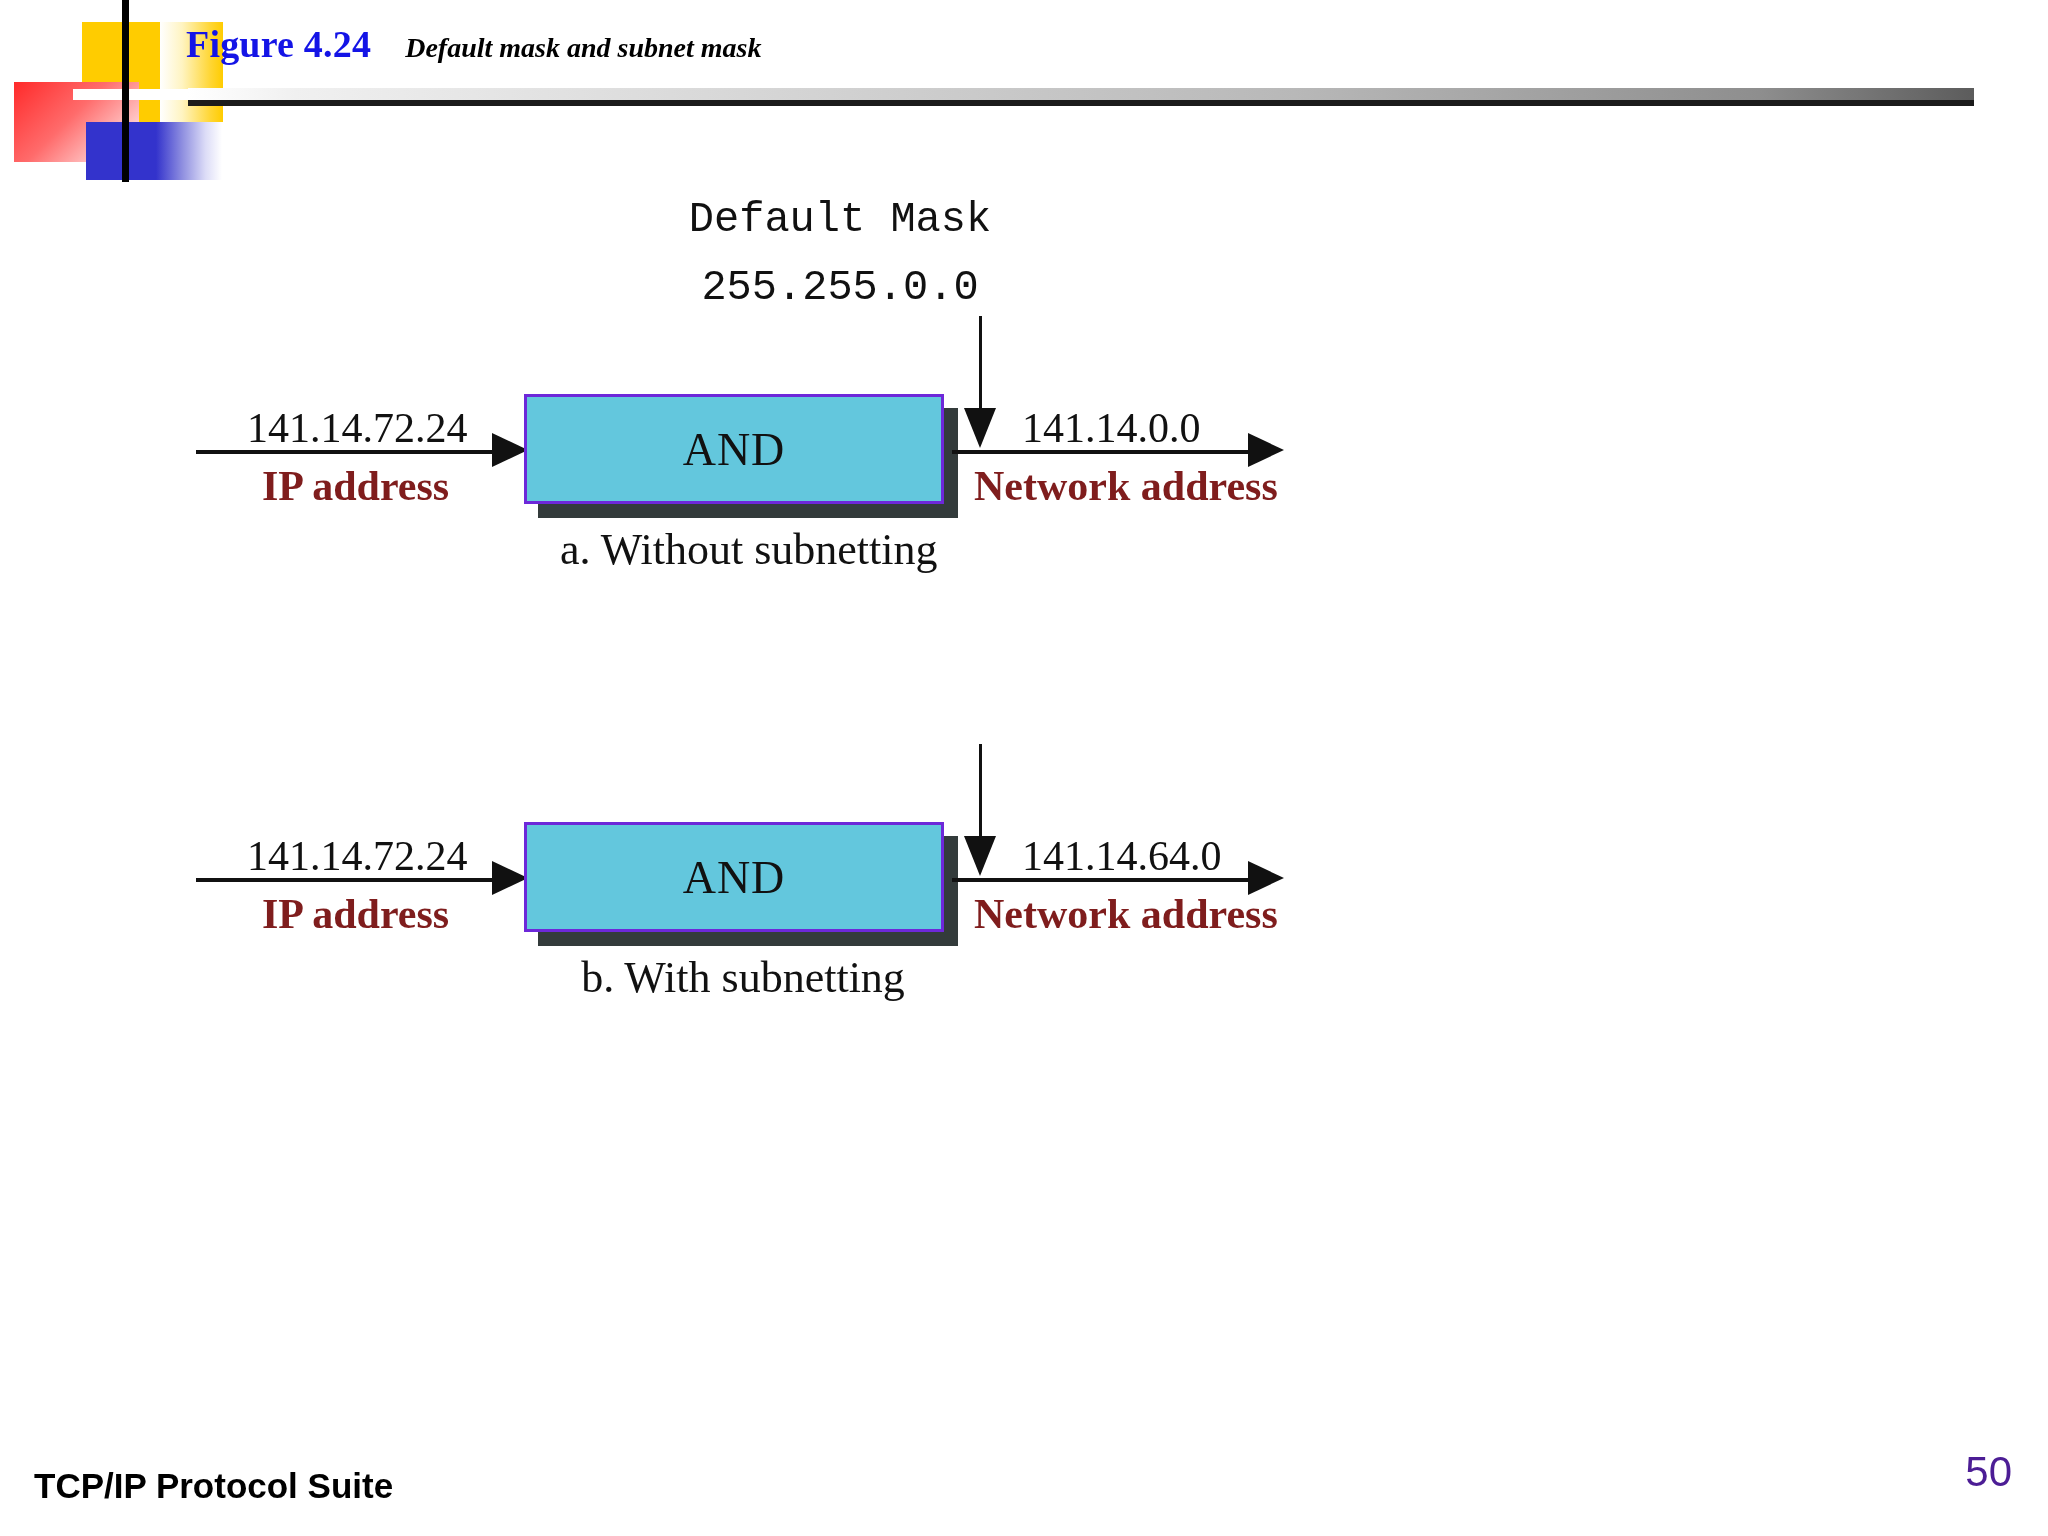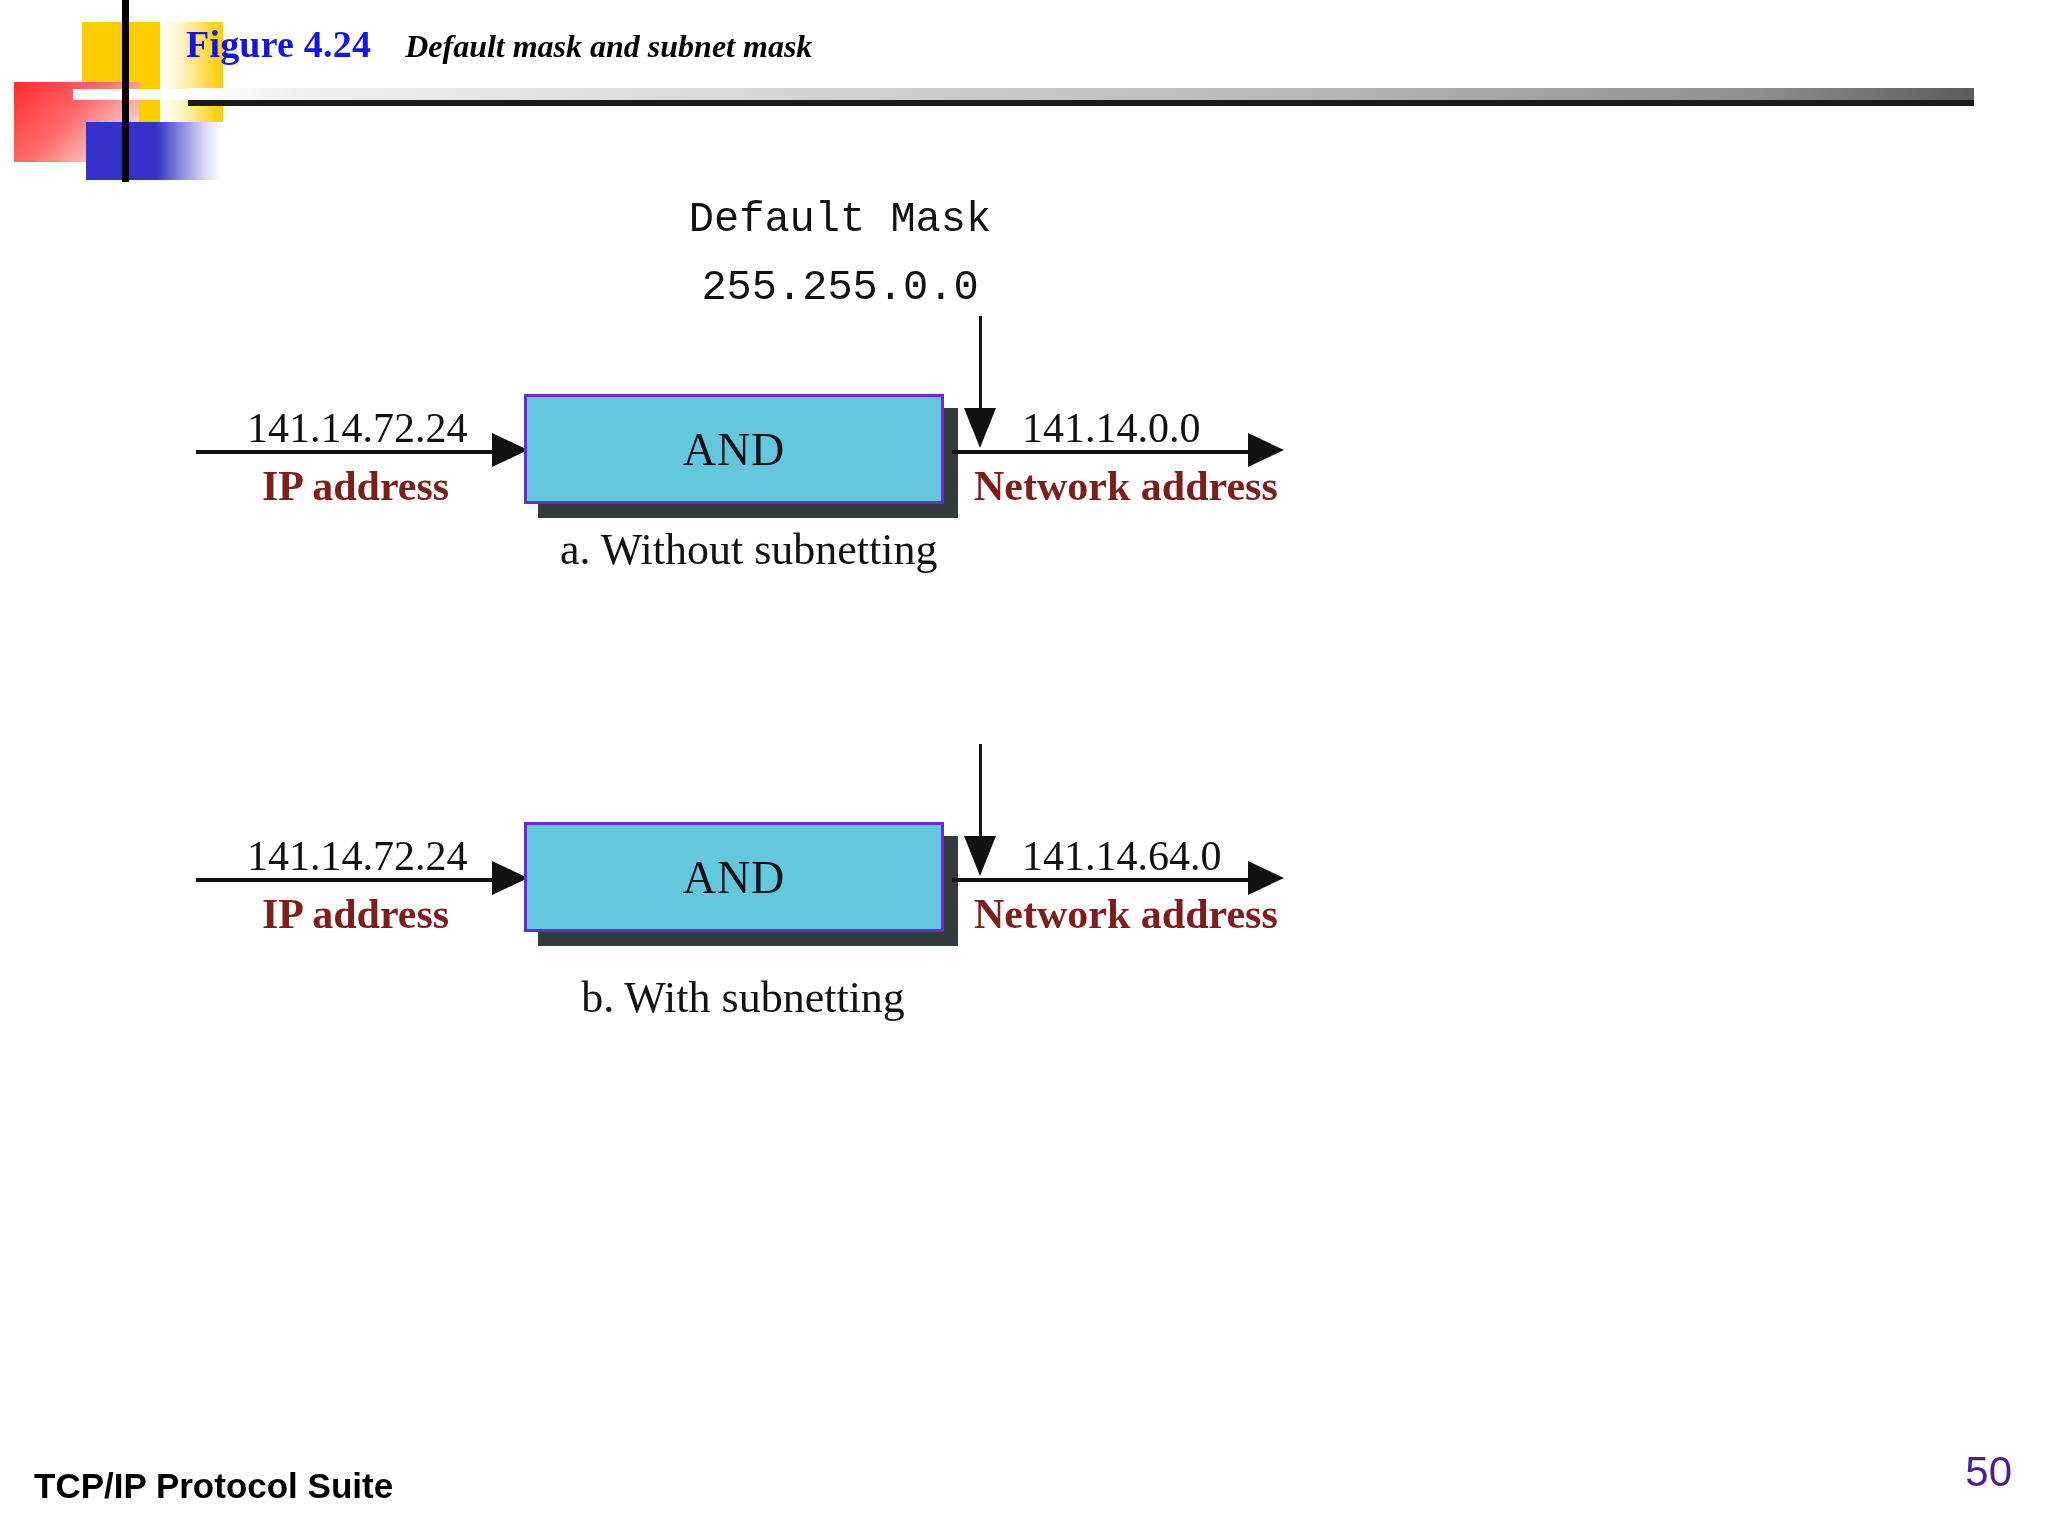--- a/index.html
+++ b/index.html
@@ -54,21 +54,21 @@
     color: #1414E6;
     font-family: "Liberation Serif", serif;
     font-weight: bold; 
     font-size: 38px;
     letter-spacing: 0.2px;
   }
   .fig-title {
     color: #000000;
     font-family: "Liberation Serif", serif;
     font-weight: bold; font-style: italic;
-    font-size: 32px;
+    font-size: 28px;
     margin-left: 34px;
   }
   
   #title-rule {
     position: absolute; left: 188px; top: 88px; width: 1786px; height: 13px;
     background: linear-gradient(to right, #ffffff 0%, #f0f0f0 6%, #d8d8d8 30%, #b8b8b8 62%, #8e8e8e 88%, #5c5c5c 100%);
   }
   #title-rule-dark {
     position: absolute; left: 188px; top: 100px; width: 1786px; height: 6px;
     background: #1b1b1b;
@@ -228,17 +228,17 @@
 
   <div class="and-box" style="left:524px; top:822px; width:420px; height:110px;">
     <span class="and-text">AND</span>
   </div>
 
   <div class="io-top" style="left:1022px; top:832px;">141.14.64.0</div>
   <div class="h-line" style="left:952px; top:878px; width:312px;"></div>
   <div class="arrow-right" style="left:1248px; top:861px;"></div>
   <div class="io-bottom" style="left:974px; top:890px;">Network address</div>
 
-  <div class="caption" style="left:560px; top:952px; width:366px;margin-top:20px;">b. With subnetting</div>
+  <div class="caption" style="left:560px; top:952px; width:366px;">b. With subnetting</div>
 </div>
 
 <div id="footer-text">TCP/IP Protocol Suite</div>
 <div id="page-number">50</div>
 
 </body></html>

